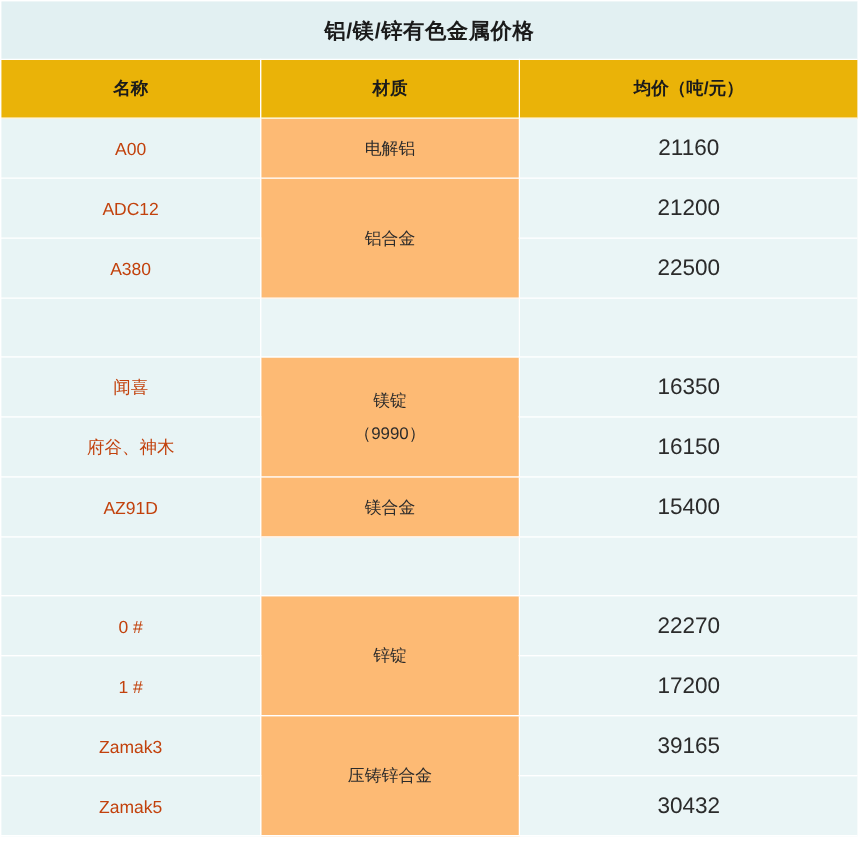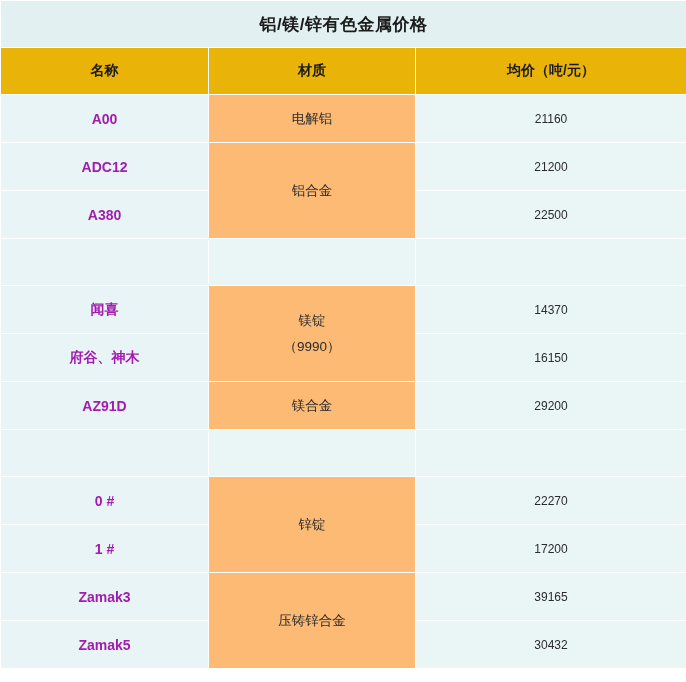--- a/index.html
+++ b/index.html
@@ -44,33 +44,33 @@
     background: #eab308;
     height: 46px;
     font-size: 14px;
     font-weight: bold;
     color: #1b1b1b;
   }
   .name-cell {
     background: #e8f4f5;
     height: 47px;
     font-size: 14px;
-    font-weight: bold;
-    color: #a21caf;
+    font-weight: normal;
+    color: #c2410c;
   }
   .mat-cell {
     background: #fdba74;
     font-size: 13.5px;
     color: #2b2b2b;
     line-height: 1.9;
   }
   .price-cell {
     background: #eaf5f6;
     height: 47px;
-    font-size: 12px;
+    font-size: 18px;
     color: #2b2b2b;
   }
   .spacer-row td {
     background: #e8f4f5;
     height: 46px;
   }
   .spacer-row td.mat {
     background: #eaf5f6;
   }
   .mat-sub {
@@ -128,31 +128,31 @@
         <td class="mat"></td>
         <td class="mat"></td>
       </tr>
 
       <tr>
         <td class="name-cell">闻喜</td>
         <td class="mat-cell" rowspan="2">
           <span>镁锭</span>
           <span class="mat-sub">（9990）</span>
         </td>
-        <td class="price-cell">14370</td>
+        <td class="price-cell">16350</td>
       </tr>
       <tr>
         <td class="name-cell">府谷、神木</td>
         <td class="price-cell">16150</td>
       </tr>
 
       <tr>
         <td class="name-cell">AZ91D</td>
         <td class="mat-cell">镁合金</td>
-        <td class="price-cell">29200</td>
+        <td class="price-cell">15400</td>
       </tr>
 
       <tr class="spacer-row">
         <td></td>
         <td class="mat"></td>
         <td class="mat"></td>
       </tr>
 
       <tr>
         <td class="name-cell">0 #</td>

